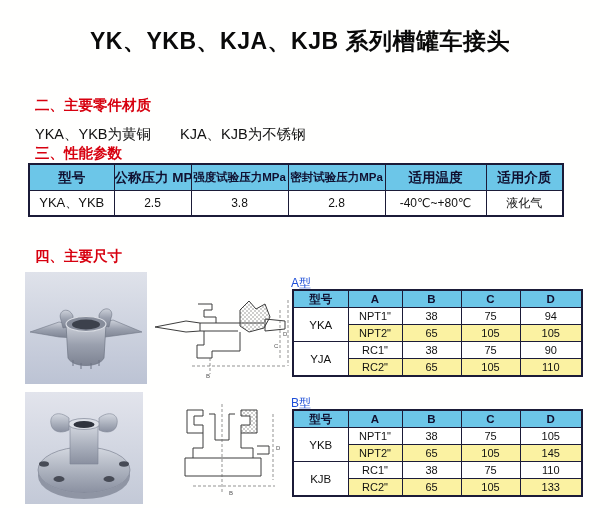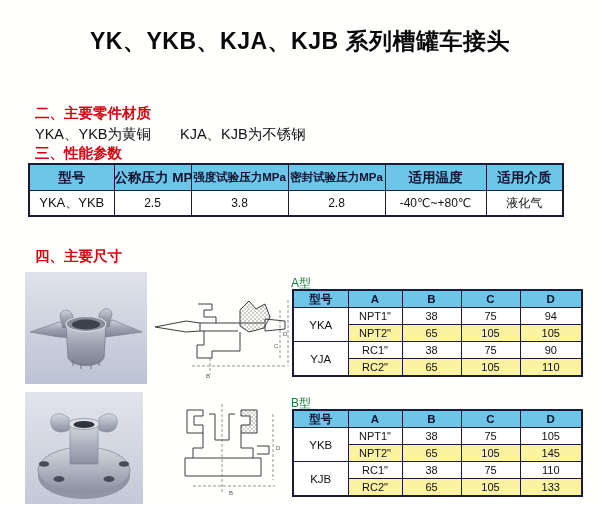--- a/index.html
+++ b/index.html
@@ -1,33 +1,33 @@
 <!DOCTYPE html>
 <html><head>
 <meta charset="utf-8">
 <style>
   html,body{margin:0;padding:0;}
   body{font-family:"Liberation Sans","DejaVu Sans",sans-serif;background:#ffffff;}
   .page{position:relative;width:600px;height:508px;background:#fffffe;overflow:hidden;}
   .title{position:absolute;top:11px;left:0;width:100%;text-align:center;
          font-size:23px;font-weight:bold;color:#0a0a0a;letter-spacing:0.5px;}
   .sec-head{position:absolute;font-size:14.5px;font-weight:bold;color:#d7000f;white-space:nowrap;}
-  .sh1{left:35px;top:52px;} .sh2{left:35px;top:104px;} .sh3{left:35px;top:144px;} .sh4{left:35px;top:247px;}
+  .sh1{left:35px;top:52px;} .sh2{left:35px;top:96px;} .sh3{left:35px;top:144px;} .sh4{left:35px;top:247px;}
   .para{position:absolute;left:4px;top:70px;width:592px;margin:0;font-size:14.5px;line-height:20px;
         color:#111;text-indent:2.4em;}
   .materials{position:absolute;left:35px;top:125px;margin:0;font-size:14.5px;color:#111;white-space:pre;}
   table{border-collapse:collapse;table-layout:fixed;}
   .perf{position:absolute;left:28px;top:163px;width:534px;border:2.5px solid #1b1b38;}
   .perf th,.perf td{border:1.5px solid #1b1b38;text-align:center;padding:0;overflow:hidden;white-space:nowrap;}
   .perf th{height:25px;background:#6cc6e8;font-size:13.5px;font-weight:600;color:#101030;}
   .perf th:nth-child(3),.perf th:nth-child(4){font-size:11.5px;}
   .perf td{height:24px;font-size:12px;color:#111;background:#ffffff;}
   .perf td:first-child{font-size:13px;}
   tr.hl td{background:#fbf2a2;}
-  .dim-label{position:absolute;font-size:12px;color:#15803d;}
+  .dim-label{position:absolute;font-size:12px;color:#1d4ed8;}
   .dla{left:291px;top:275px;} .dlb{left:291px;top:395px;}
   .dim{position:absolute;width:289px;border:2px solid #1b1b38;}
   .dta{left:292px;top:289px;} .dtb{left:292px;top:409px;}
   .dim th,.dim td{border:1.3px solid #1b1b38;text-align:center;padding:0;overflow:hidden;white-space:nowrap;}
   .dim th{height:16px;background:#6cc6e8;font-size:11.5px;font-weight:600;color:#101030;}
   .dim td{height:16px;font-size:11px;color:#111;background:#ffffff;}
   .dim td.model{background:#ffffff;font-size:11.5px;}
   .fig{position:absolute;}
   .photo1{left:25px;top:272px;} .photo2{left:25px;top:392px;}
   .draw1{left:152px;top:288px;} .draw2{left:163px;top:400px;}

